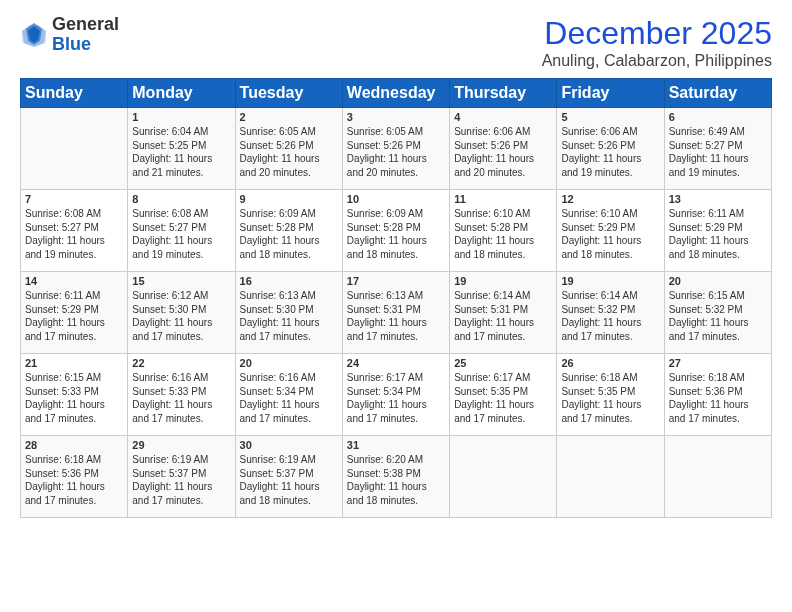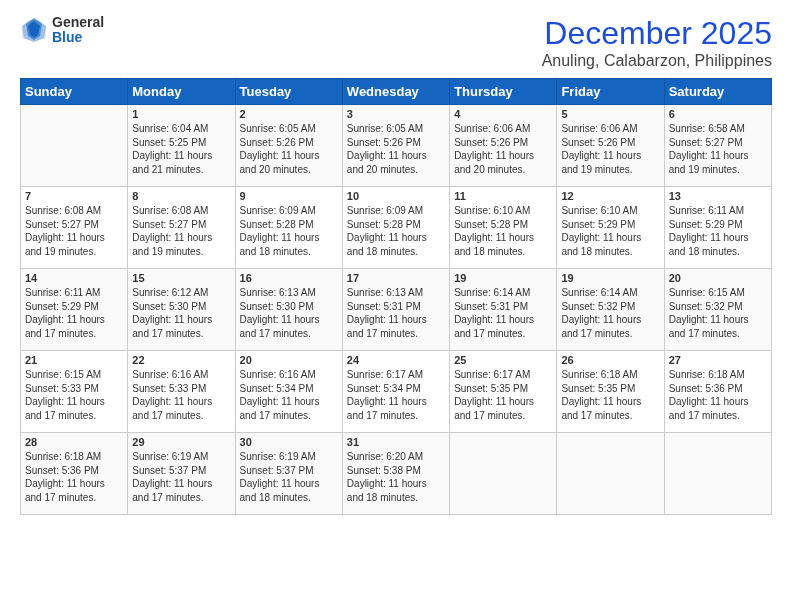--- a/index.html
+++ b/index.html
@@ -20,21 +20,21 @@
       justify-content: space-between;
       align-items: flex-start;
       margin-bottom: 8px;
     }
     .logo {
       display: flex;
       align-items: center;
       gap: 4px;
     }
     .logo-text {
-      font-size: 14px;
+      font-size: 18px;
       font-weight: bold;
       line-height: 1.1;
     }
     .logo-text .general { color: #333; }
     .logo-text .blue { color: #1565c0; }
     .logo-icon {
       width: 28px;
       height: 28px;
     }
     .title-block {
@@ -50,21 +50,21 @@
       color: #444;
     }
     .calendar {
       width: 100%;
       border-collapse: collapse;
       border: 1px solid #bbb;
     }
     .calendar th {
       background: #1565c0;
       color: #fff;
-      font-size: 13px;
+      font-size: 16px;
       font-weight: bold;
       padding: 5px 4px;
       text-align: left;
       border: 1px solid #1255a0;
     }
     .calendar td {
       width: calc(100% / 7);
       vertical-align: top;
       padding: 3px 4px;
       border: 1px solid #ccc;
@@ -164,21 +164,21 @@
         <span class="day-num">5</span>
         <div class="cell-info">
           <span>Sunrise: 6:06 AM</span><br>
           <span>Sunset: 5:26 PM</span><br>
           <span>Daylight: 11 hours and 19 minutes.</span>
         </div>
       </td>
           <td>
         <span class="day-num">6</span>
         <div class="cell-info">
-          <span>Sunrise: 6:58 AM</span><br>
+          <span>Sunrise: 6:49 AM</span><br>
           <span>Sunset: 5:27 PM</span><br>
           <span>Daylight: 11 hours and 19 minutes.</span>
         </div>
       </td>
         </tr>
         <tr>
           <td>
         <span class="day-num">7</span>
         <div class="cell-info">
           <span>Sunrise: 6:08 AM</span><br>

